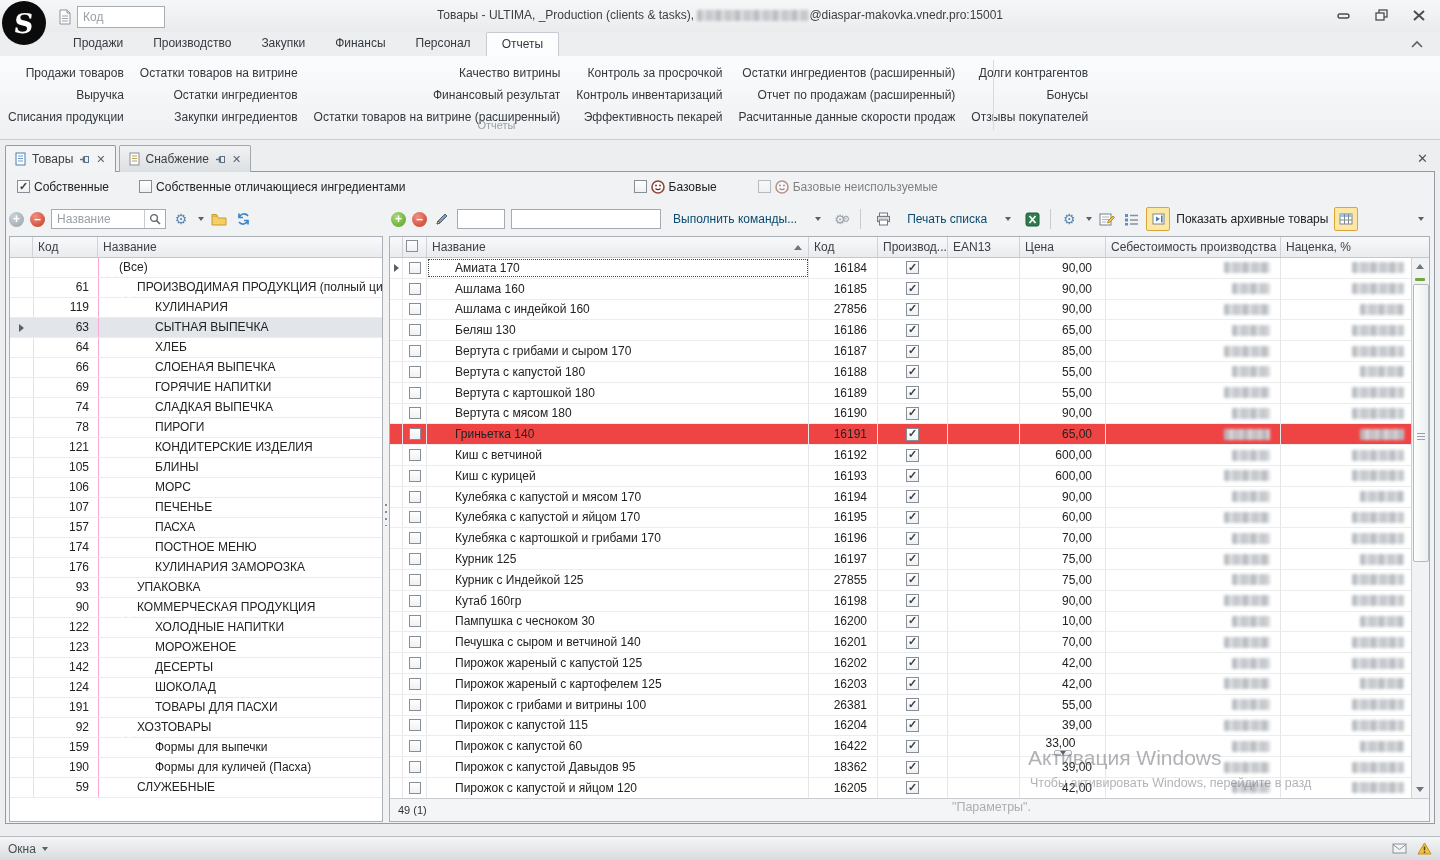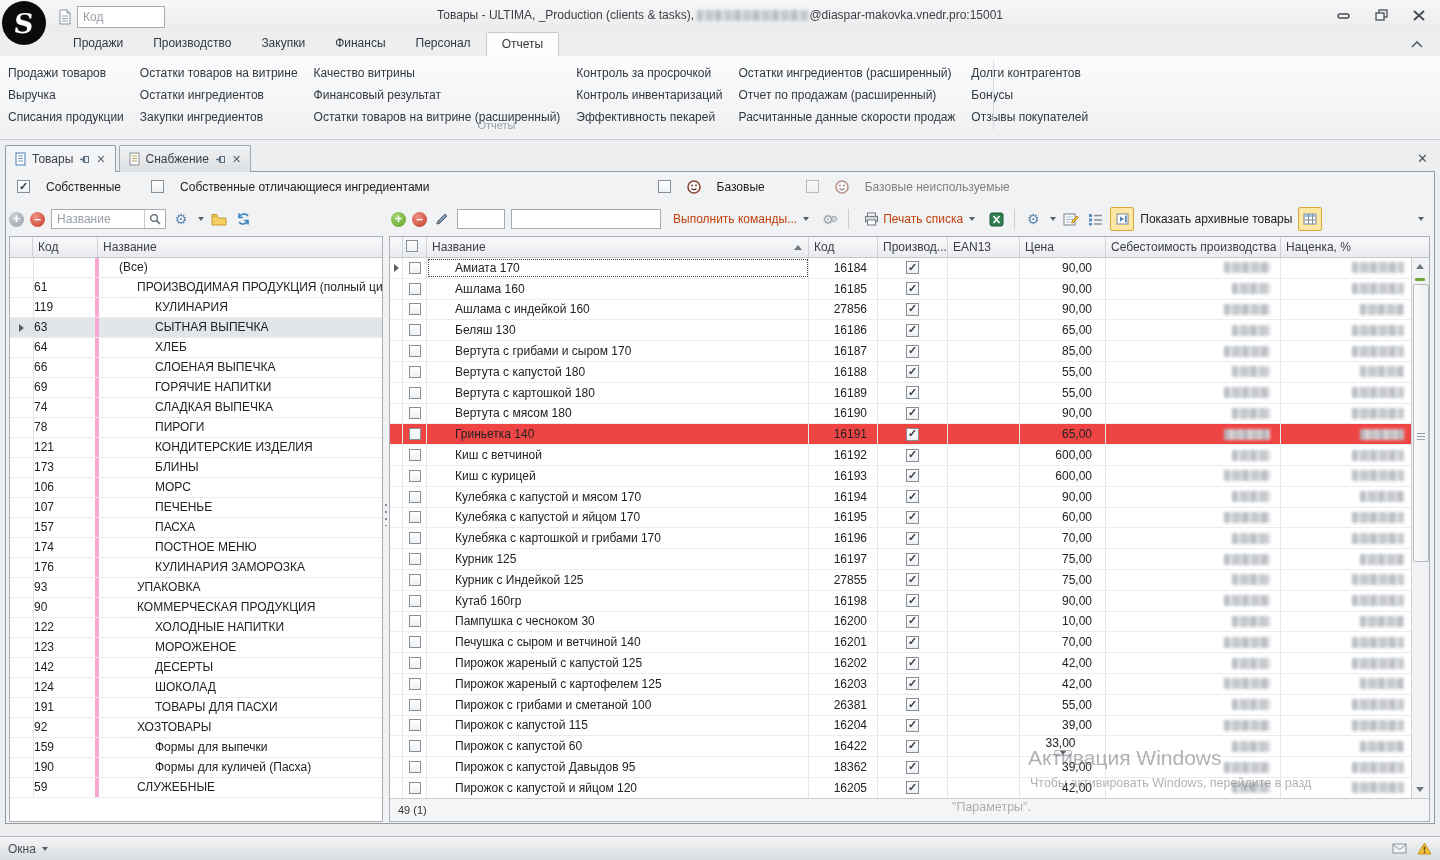--- a/index.html
+++ b/index.html
@@ -22,42 +22,42 @@
   .winbtns{position:absolute;right:12px;top:9px;display:flex;gap:22px;align-items:center;}
   .winbtn{width:16px;height:13px;color:#4a4d52;cursor:pointer;}
   
   .ribbon-tabs{position:absolute;left:58px;top:32px;height:24px;display:flex;z-index:5;}
   .rtab{padding:4px 15px 3px;color:#353a3f;cursor:pointer;}
   .rtab.active{background:#fdfdfd;border:1px solid #c6cbd1;border-bottom:none;border-radius:2px 2px 0 0;}
   
   .ribbon-body{position:absolute;left:0;top:56px;width:1440px;height:83px;
      background:linear-gradient(#fbfcfd,#eef0f2);border-bottom:1px solid #c8cdd3;}
   .rb-cols{position:absolute;left:8px;top:6px;display:flex;gap:16px;}
-  .rb-col{display:flex;flex-direction:column;}
+  .rb-col{display:flex;flex-direction:column;align-items:flex-end;}
   .rb-col.c1{min-width:101px}.rb-col.c2{min-width:146px}.rb-col.c3{min-width:127px}
   .rb-col.c4{min-width:222px}.rb-col.c5{min-width:196px}.rb-col.c6{min-width:112px}
   .rb-item{height:22px;line-height:22px;color:#33383d;cursor:pointer;white-space:nowrap;}
   .rb-group-label{position:absolute;left:0;top:63px;width:993px;text-align:center;
      color:#99a0a8;font-size:11px;}
   .rb-sep{position:absolute;left:993px;top:4px;height:70px;width:1px;background:#d7dbdf;}
   .ribbon-chevron{position:absolute;right:16px;top:40px;width:14px;height:10px;cursor:pointer;}
   
   .tabbar{position:absolute;left:5px;top:145px;height:27px;display:flex;z-index:6;}
   .dtab{display:flex;align-items:center;gap:6px;padding:0 9px;margin-right:3px;cursor:pointer;
         border:1px solid #a2a8af;border-bottom:none;border-radius:2px 2px 0 0;
         background:linear-gradient(#f1f2f3,#dcdfe2);color:#3a3f44;}
   .dtab.active{background:#f3f4f6;border-color:#959ba3;}
   .tab-x{color:#5c636b;font-size:11px;cursor:pointer;}
   .page-close{position:absolute;right:12px;top:151px;color:#4d5359;font-size:13px;cursor:pointer;z-index:7;}
   
   .page{position:absolute;left:5px;top:171px;width:1428px;height:651px;
         border:1px solid #939aa2;background:#f1f2f4;}
   
   .filters{position:absolute;left:0;top:0;right:0;height:29px;display:flex;align-items:center;}
-  .f-item{display:flex;align-items:center;gap:16px;cursor:pointer;}
+  .f-item{display:flex;align-items:center;gap:4px;cursor:pointer;}
   .f-item:nth-child(1){margin-left:11px}.f-item:nth-child(2){margin-left:30px}
   .f-item:nth-child(3){margin-left:228px}.f-item:nth-child(4){margin-left:41px}
   .f-item.disabled{opacity:.55;}
   .cbx{width:13px;height:13px;border:1px solid #888e95;background:linear-gradient(#fff,#eef0f2);
        display:inline-flex;align-items:center;justify-content:center;box-sizing:border-box;}
   .cbx.checked::before{content:"✓";font-size:11px;font-weight:bold;color:#3d4248;margin-top:-1px;}
   
   .toolbar{position:absolute;top:33px;height:28px;display:flex;align-items:center;gap:6px;}
   .toolbar.left{left:3px;width:374px;}
   .toolbar.right{left:385px;right:4px;}
@@ -68,39 +68,39 @@
   .icb.dis{background:radial-gradient(circle at 35% 30%,#ccd2d8,#97a0a9);}
   .srch{display:flex;align-items:center;border:1px solid #a6abb1;background:#fff;height:20px;box-sizing:border-box;}
   .srch input{border:none;outline:none;width:82px;padding:0 5px;font:12px "Liberation Sans",sans-serif;}
   .srch input::placeholder{color:#9aa0a6;}
   .srch .mag{width:20px;height:18px;border-left:1px solid #c6cbd0;display:flex;align-items:center;justify-content:center;cursor:pointer;}
   .ti{display:inline-flex;align-items:center;justify-content:center;height:22px;min-width:18px;cursor:pointer;color:#5e87ad;}
   .gear{font-size:14px;color:#5d87af;}
   .caret{width:0;height:0;border-left:3px solid transparent;border-right:3px solid transparent;
          border-top:4px solid #5a6168;display:inline-block;margin-left:2px;}
   .vsep{width:1px;height:20px;background:#c7ccd1;margin:0 3px;flex:0 0 auto;}
-  .tb-btn{display:flex;align-items:center;gap:4px;padding:2px 6px;cursor:pointer;color:#c2410c;white-space:nowrap;}
+  .tb-btn{display:flex;align-items:center;gap:16px;padding:2px 6px;cursor:pointer;color:#0c4a6e;white-space:nowrap;}
   .fld{height:20px;border:1px solid #a6abb1;background:#fff;box-sizing:border-box;font:12px "Liberation Sans",sans-serif;padding:0 4px;}
   .tbtn{display:flex;align-items:center;justify-content:center;width:22px;height:22px;border:1px solid transparent;
         border-radius:2px;cursor:pointer;}
   .tbtn.on{background:#fce7a4;border-color:#dba637;}
   .spacer{flex:1;}
   
   .grid{position:absolute;background:#fff;border:1px solid #aab0b6;box-sizing:border-box;overflow:hidden;}
   .grid.leftg{left:3px;top:64px;width:374px;height:586px;}
   .grid.rightg{left:383px;top:64px;width:1041px;height:586px;}
   .ghead{display:flex;height:21px;background:linear-gradient(#f8f9fa,#e9ebee);
          border-bottom:1px solid #c3c7cc;color:#3c4046;box-sizing:border-box;}
   .ghc{padding:3px 5px;border-right:1px solid #cfd3d7;box-sizing:border-box;white-space:nowrap;overflow:hidden;cursor:pointer;position:relative;}
   .sortup{position:absolute;right:6px;top:8px;width:0;height:0;border-left:4px solid transparent;border-right:4px solid transparent;border-bottom:5px solid #70767d;}
   
   .trow{display:flex;height:19px;line-height:19px;border-bottom:1px solid #ececec;cursor:pointer;}
   .trow.selected{background:#e2e6ea;}
   .t-ind{width:23px;border-right:1px solid #e3e3e3;display:flex;align-items:center;justify-content:center;flex:0 0 auto;}
-  .t-code{width:65px;border-right:4px solid #f9a8d4;text-align:left;padding-right:9px;box-sizing:border-box;flex:0 0 auto;}
+  .t-code{width:65px;border-right:1px solid #f9a8d4;text-align:right;padding-right:9px;box-sizing:border-box;flex:0 0 auto;}
   .t-name{flex:1;display:flex;align-items:center;overflow:hidden;white-space:nowrap;padding-left:4px;}
   .sp{display:inline-block;flex:0 0 auto;}
   .sp.l0{width:2px}.sp.l1{width:20px}.sp.l2{width:52px}
   .chev{width:14px;flex:0 0 auto;visibility:hidden;position:relative;}
   .chev.show{visibility:visible;}
   .chev::before{content:"";position:absolute;left:3px;top:6px;width:6px;height:6px;
      border-left:2px solid #8a9097;border-bottom:2px solid #8a9097;transform:rotate(-45deg);}
   .rowptr{width:0;height:0;border-left:5px solid #5c6166;border-top:4px solid transparent;border-bottom:4px solid transparent;visibility:hidden;}
   .trow.selected .rowptr,.prow.focused .rowptr{visibility:visible;}
   
@@ -540,21 +540,21 @@
             <div class="t-name">
               <span class="sp l2"></span>
 
               <span>КОНДИТЕРСКИЕ ИЗДЕЛИЯ</span>
             </div>
           </div>
           <div class="trow">
             <div class="t-ind">
               <span class="rowptr"></span>
             </div>
-            <div class="t-code">173</div>
+            <div class="t-code">105</div>
             <div class="t-name">
               <span class="sp l2"></span>
 
               <span>БЛИНЫ</span>
             </div>
           </div>
           <div class="trow">
             <div class="t-ind">
               <span class="rowptr"></span>
             </div>
@@ -1233,21 +1233,21 @@
               <span class="blurblock blur2"></span>
             </div>
           </div>
           <div class="prow">
             <div class="pc p-ind">
               <span class="rowptr"></span>
             </div>
             <div class="pc p-cb">
               <span class="cbx" style="width:12px;height:12px"></span>
             </div>
-            <div class="pc p-name">Пирожок с грибами и сметаной 100</div>
+            <div class="pc p-name">Пирожок с грибами и витрины 100</div>
             <div class="pc p-code">26381</div>
             <div class="pc p-prod">
               <span class="cbx checked"></span>
             </div>
             <div class="pc p-ean"></div>
             <div class="pc p-price">
               <span>55,00</span>
             </div>
             <div class="pc p-cost">
               <span class="blurblock blur1"></span>

